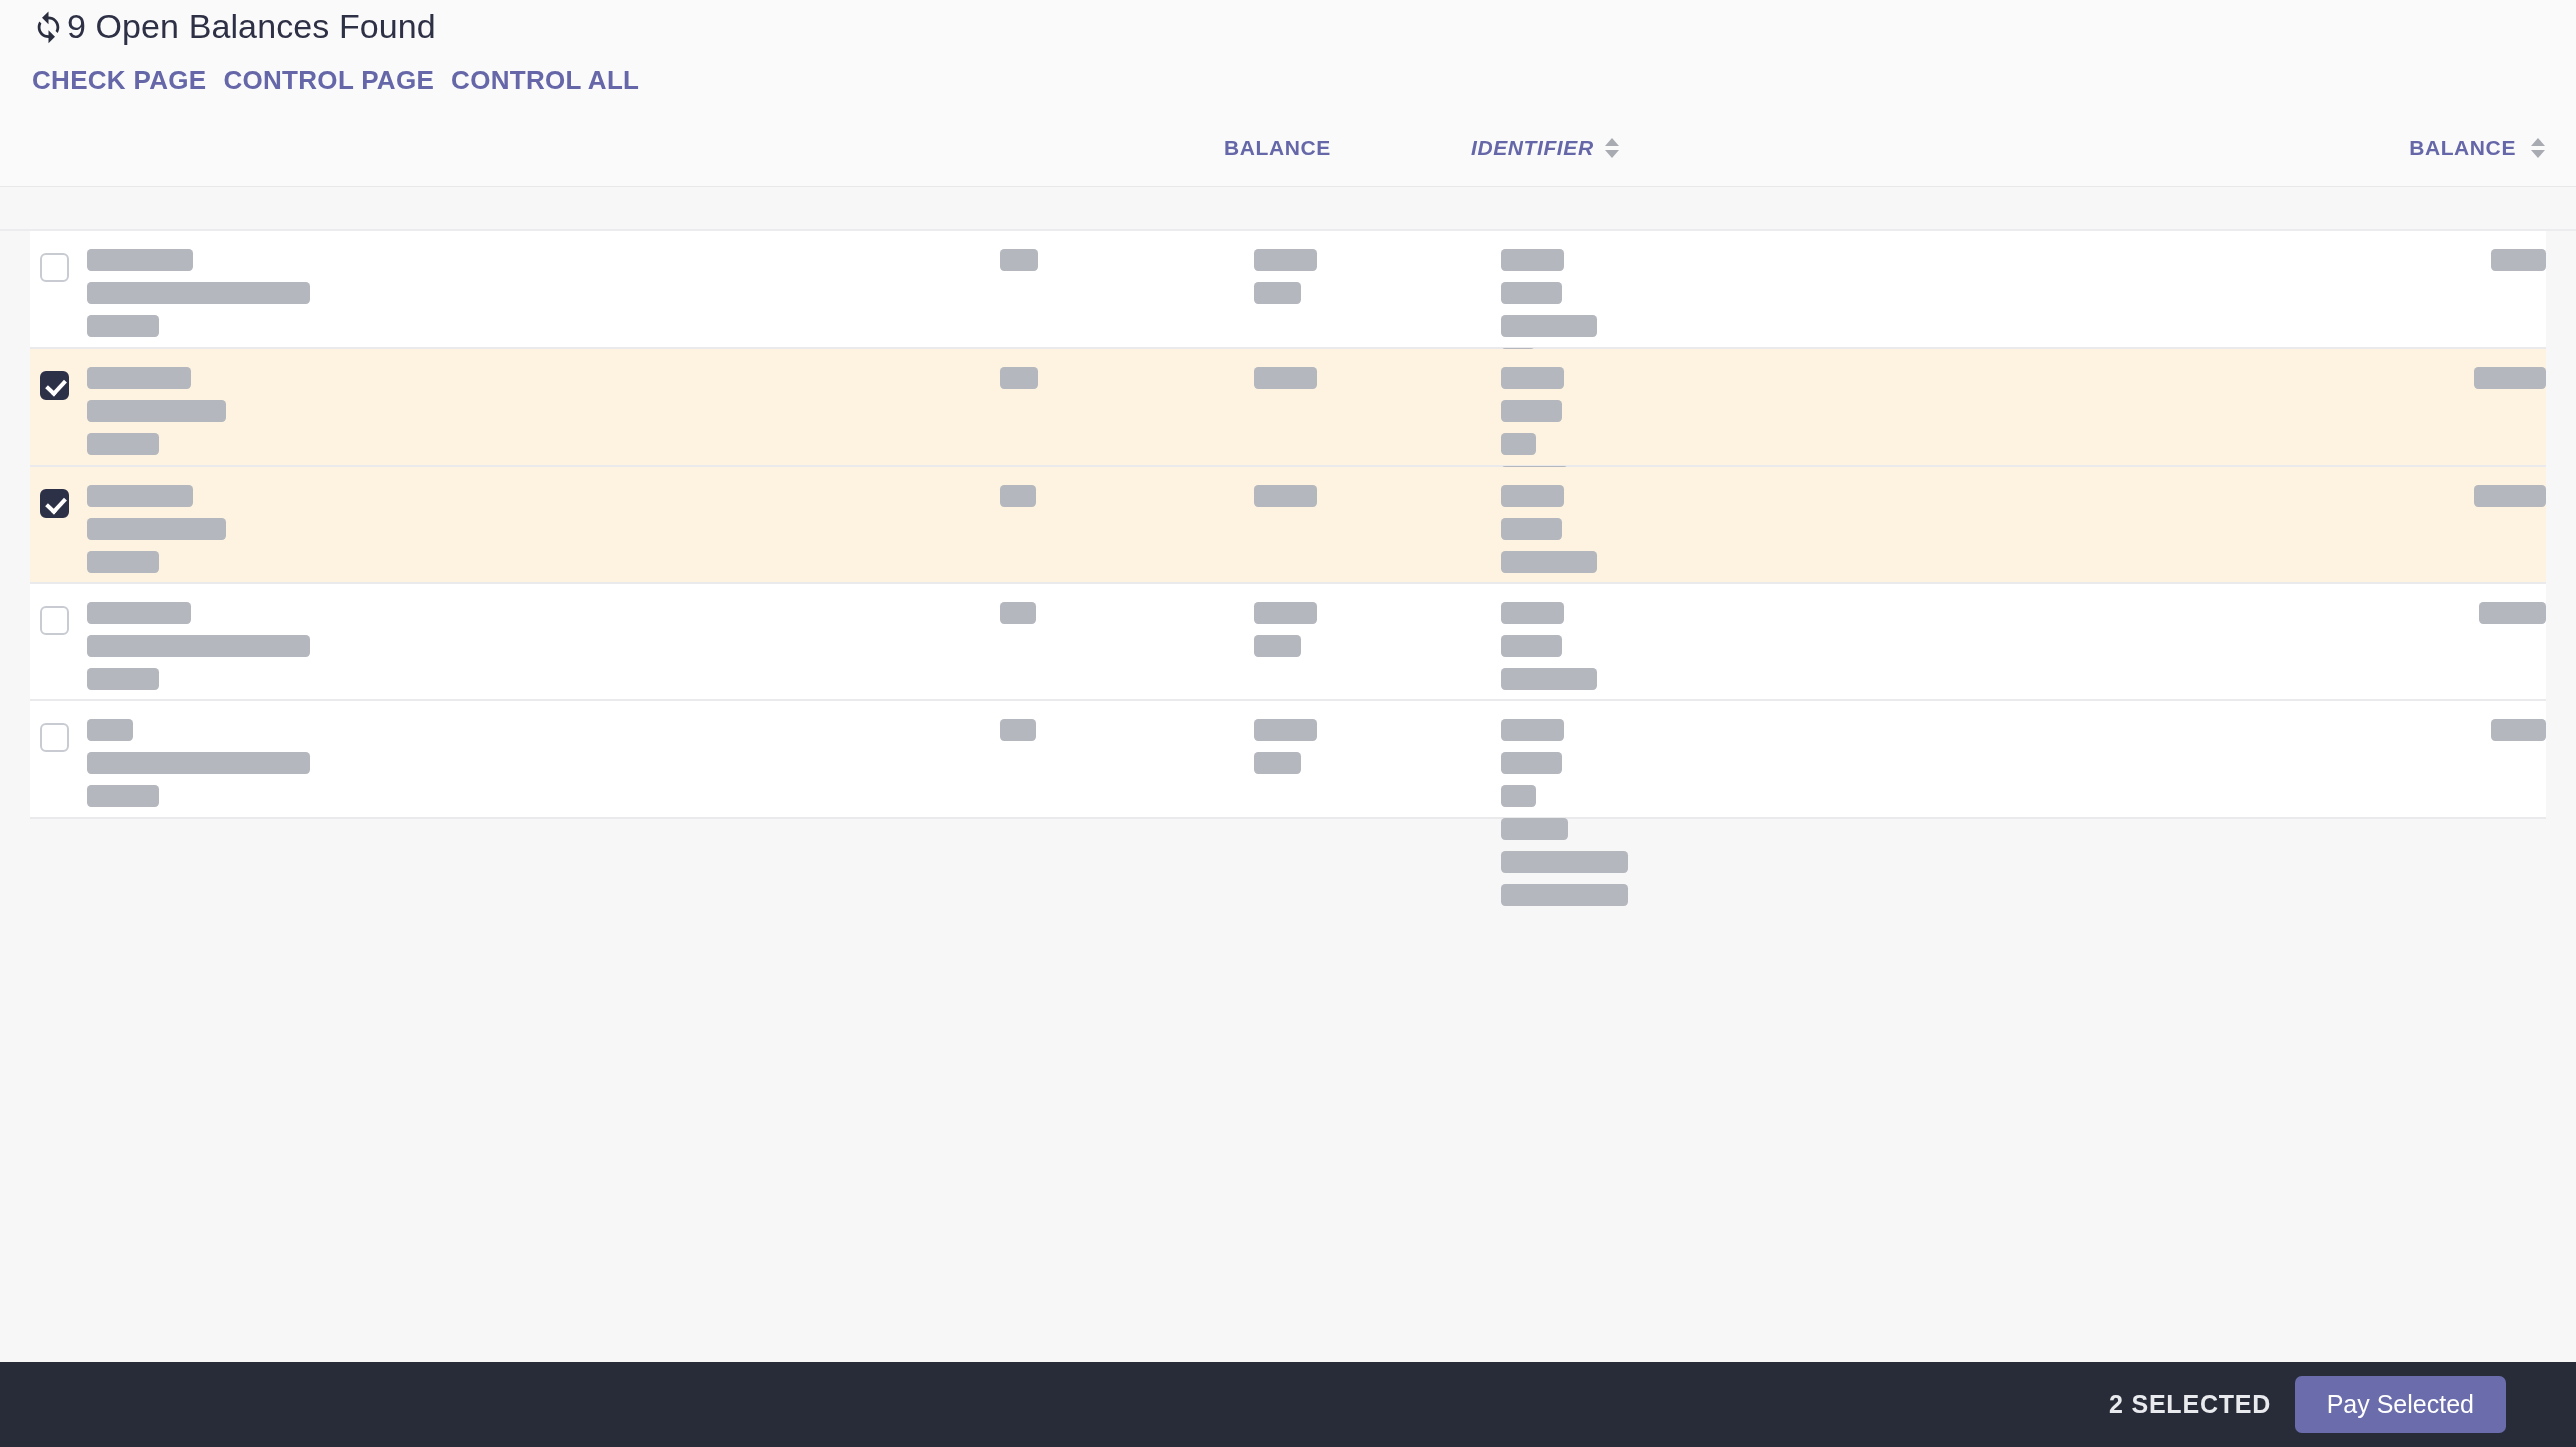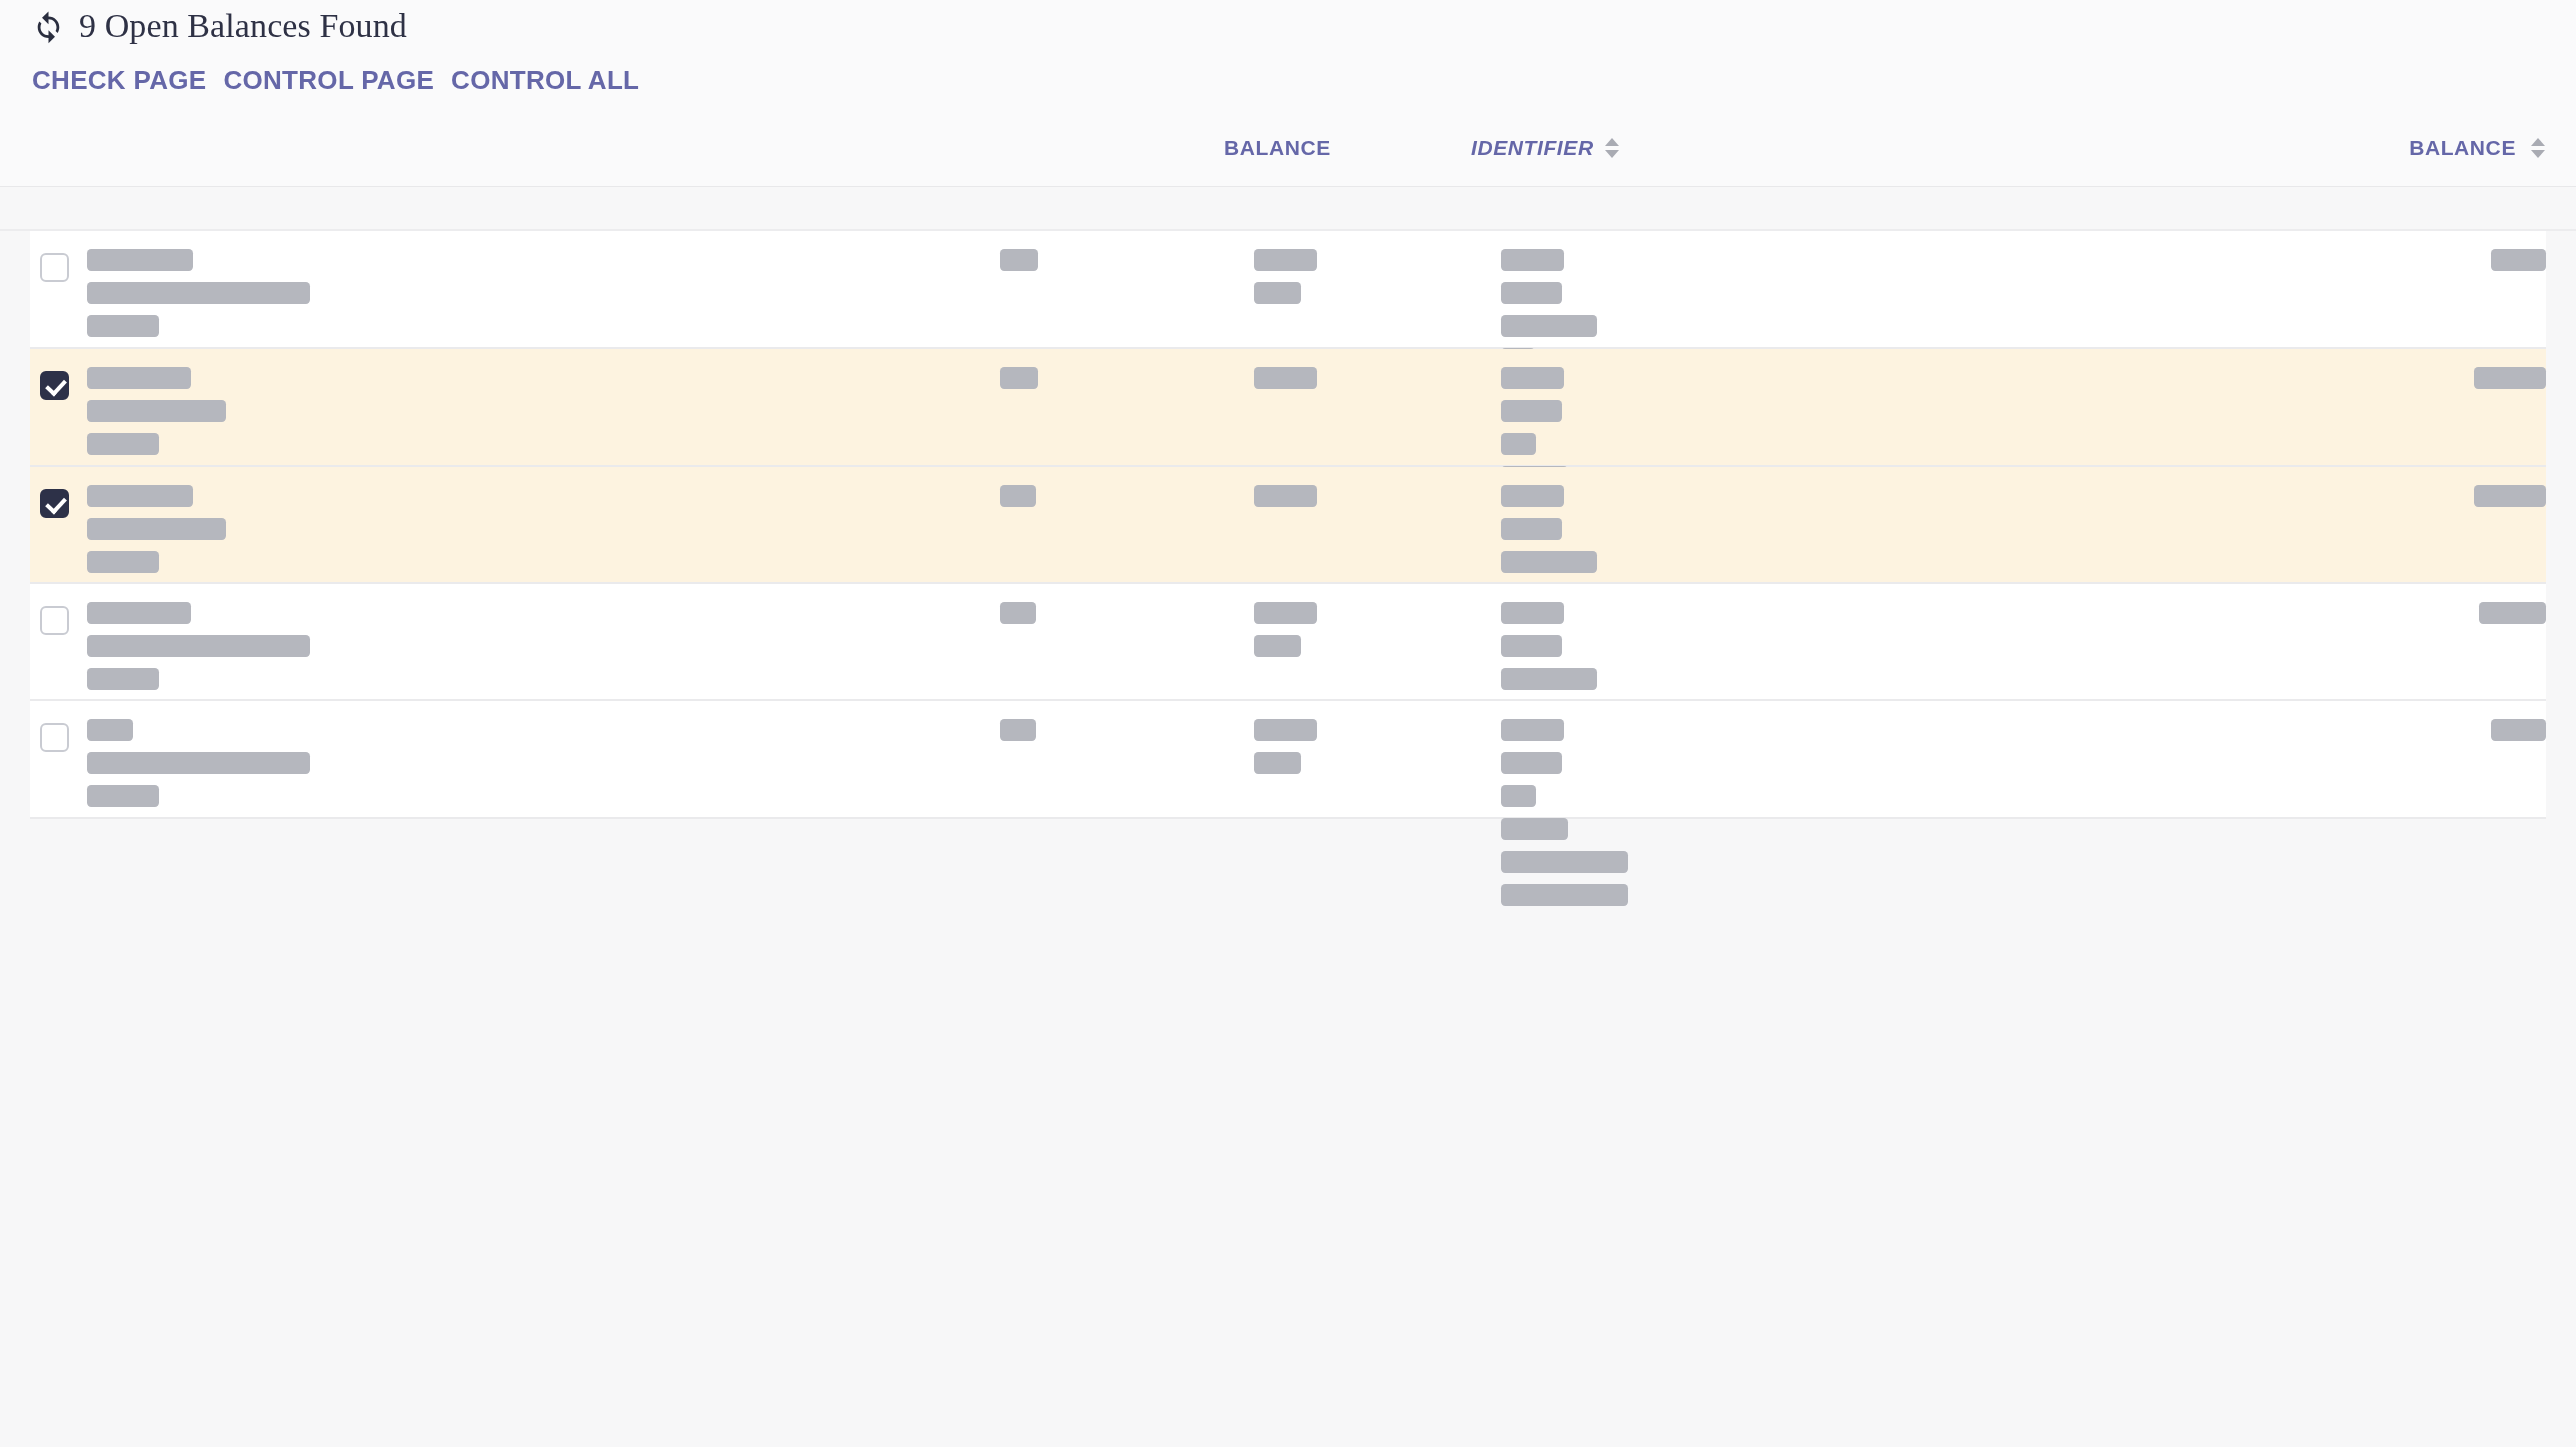--- a/index.html
+++ b/index.html
@@ -25,23 +25,22 @@
     left: 0; top: 0;
     width: 2576px;
     height: 111px;
     background: #FAFAFB;
   }
 
   .title-row {
     position: absolute;
     left: 30px; top: 6.7px;
     display: flex;
-    align-items: flex-end;
-    gap: 12px;
-    font-family: Liberation Serif, serif;
+    align-items: center;
+    gap: 0;
   }
 
   .refresh-icon {
     width: 37px; height: 37px;
     display: block;
     color: #2A2E3F;
   }
   .refresh-icon svg { display:block; width: 37px; height: 37px; }
 
   .page-title {
@@ -437,15 +436,19 @@
             <span class="sk" style="width: 127px;"></span>
           </div>
           <div class="cell c-balance">
             <span class="sk" style="width: 55px;"></span>
           </div>
         </div>
       </div>
 
   </div>
 
+  <div class="actionbar">
+    <span class="selected-count">2 SELECTED</span>
+    <button class="pay-btn">Pay Selected</button>
+  </div>
 
 </div>
 
 
 </body></html>

